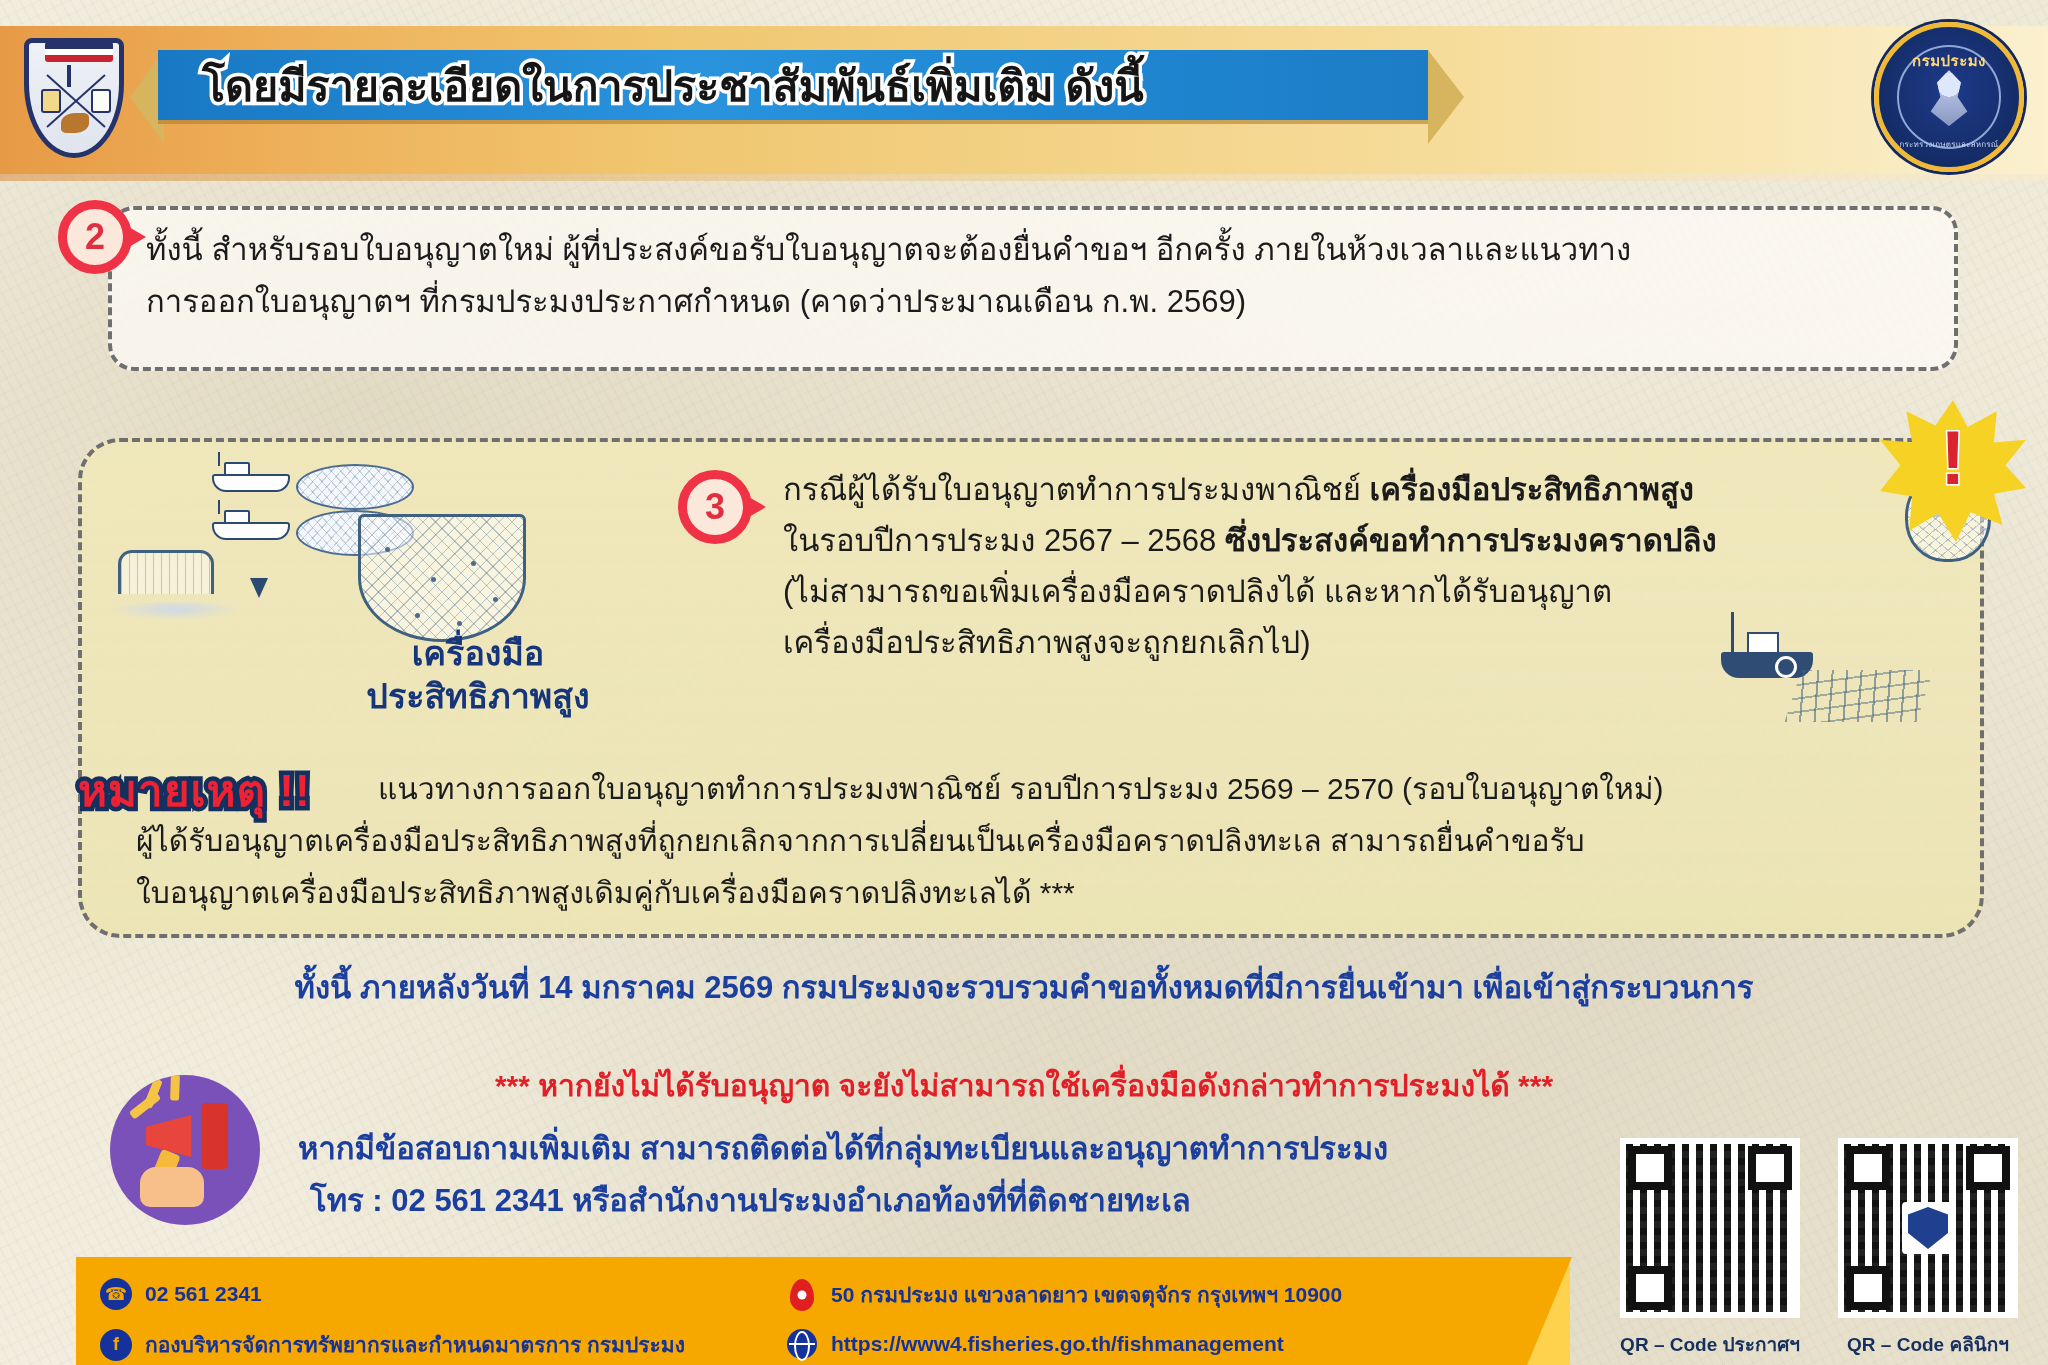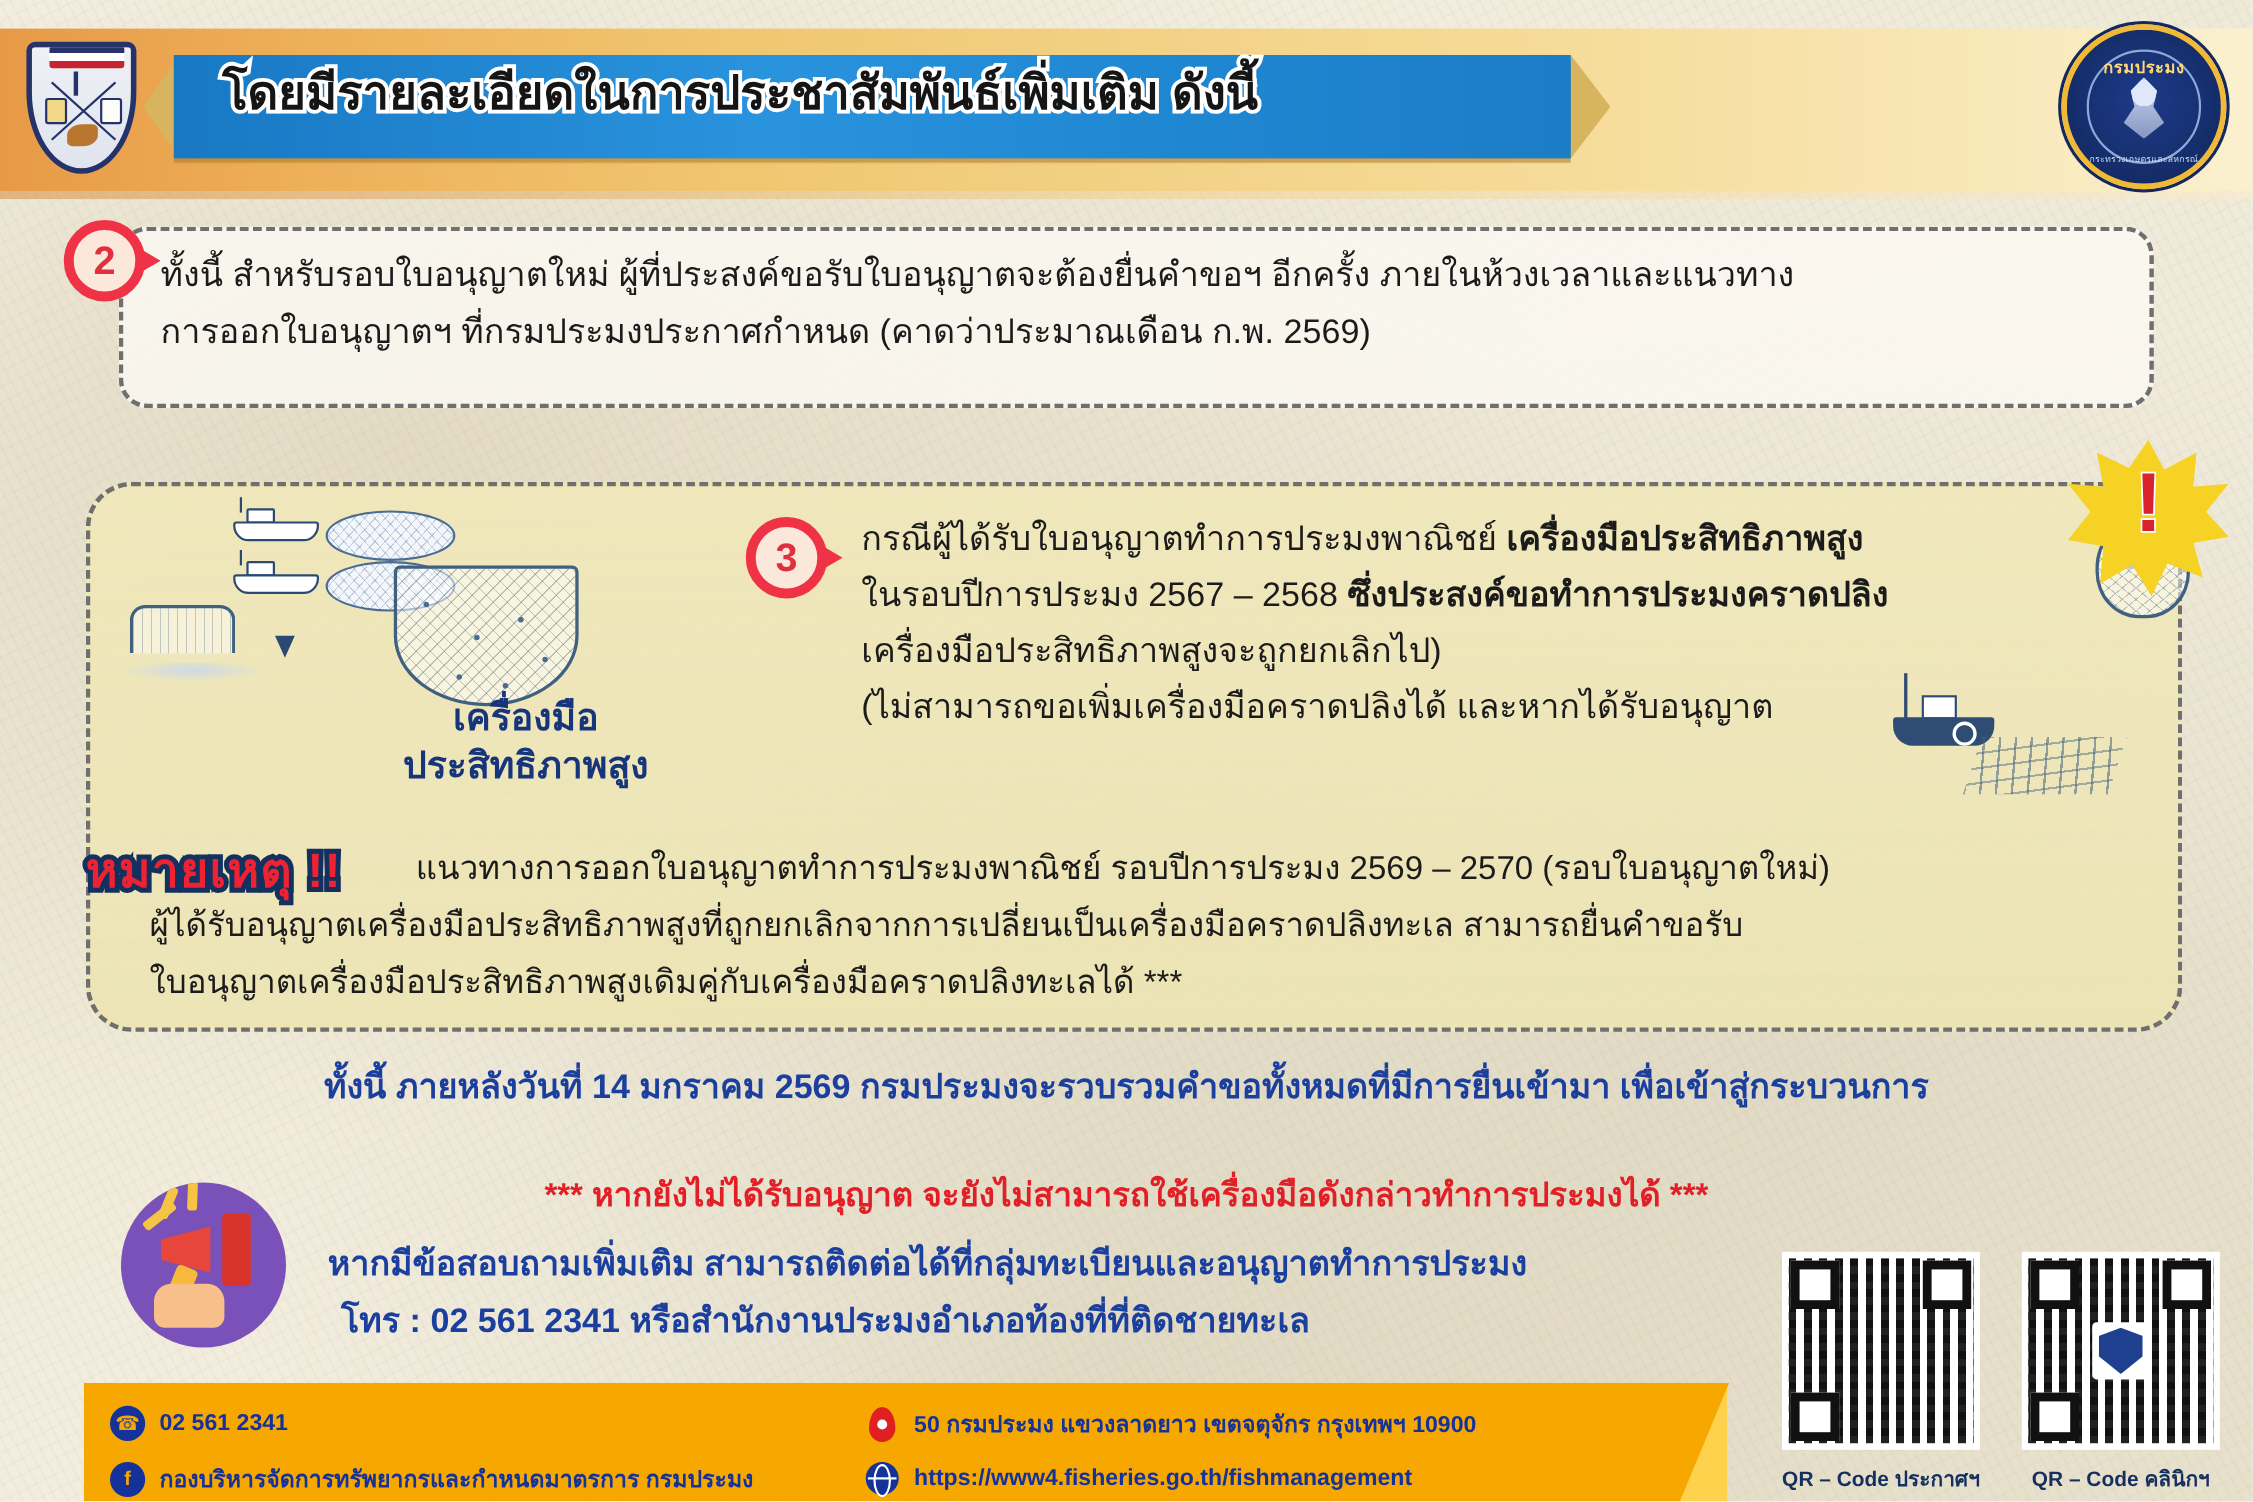--- a/index.html
+++ b/index.html
@@ -112,23 +112,23 @@
     position:absolute; left:50%; top:50%; transform:translate(-50%,-48%);
     width:54px; height:56px;
     background:
       radial-gradient(circle at 50% 26%, #dfe7fa 0 12px, rgba(0,0,0,0) 12px),
       linear-gradient(180deg, rgba(223,231,250,.9) 0%, rgba(223,231,250,.55) 100%);
     clip-path: polygon(50% 0%, 72% 22%, 66% 48%, 84% 74%, 50% 100%, 16% 74%, 34% 48%, 28% 22%);
   }
 
   
   .title-ribbon{
-    position:absolute; left:158px; top:50px; width:1270px; height:94px;
+    position:absolute; left:158px; top:50px; width:1270px; height:70px;
     background: linear-gradient(90deg,#1878c4 0%, #2a93dd 42%, #1f87d2 72%, #1d7cc6 100%);
-    display:flex; align-items:flex-start; padding-left:44px;
+    display:flex; align-items:flex-end; padding-left:44px;
     filter: drop-shadow(0 4px 0 rgba(170,120,40,.55));
   }
   .ribbon-notch-l{
     position:absolute; left:130px; top:50px; width:34px; height:94px;
     background:#d7b45e;
     clip-path: polygon(100% 0, 100% 100%, 0 50%);
   }
   .ribbon-notch-r{
     position:absolute; left:1428px; top:50px; width:36px; height:94px;
     background:#d7b45e;
@@ -544,22 +544,22 @@
   </div>
 
   <div class="box-3" style="border:none; background:none; pointer-events:none;">
     <div class="body">
       <div class="para">
         <span>กรณีผู้ได้รับใบอนุญาตทำการประมงพาณิชย์ </span><span class="b">เครื่องมือประสิทธิภาพสูง</span>
       </div>
       <div class="para">
         <span>ในรอบปีการประมง 2567 – 2568 </span><span class="b">ซึ่งประสงค์ขอทำการประมงคราดปลิง</span>
       </div>
+      <div class="para">(ไม่สามารถขอเพิ่มเครื่องมือคราดปลิงได้ และหากได้รับอนุญาต</div>
       <div class="para">เครื่องมือประสิทธิภาพสูงจะถูกยกเลิกไป)</div>
-      <div class="para">(ไม่สามารถขอเพิ่มเครื่องมือคราดปลิงได้ และหากได้รับอนุญาต</div>
     </div>
   </div>
 
   <div class="note-wrap">
     <div class="note-badge">หมายเหตุ !!</div>
     <div class="note-l1">แนวทางการออกใบอนุญาตทำการประมงพาณิชย์ รอบปีการประมง 2569 – 2570 (รอบใบอนุญาตใหม่)</div>
     <div class="note-l2">ผู้ได้รับอนุญาตเครื่องมือประสิทธิภาพสูงที่ถูกยกเลิกจากการเปลี่ยนเป็นเครื่องมือคราดปลิงทะเล สามารถยื่นคำขอรับ</div>
     <div class="note-l3">ใบอนุญาตเครื่องมือประสิทธิภาพสูงเดิมคู่กับเครื่องมือคราดปลิงทะเลได้ ***</div>
   </div>
 

